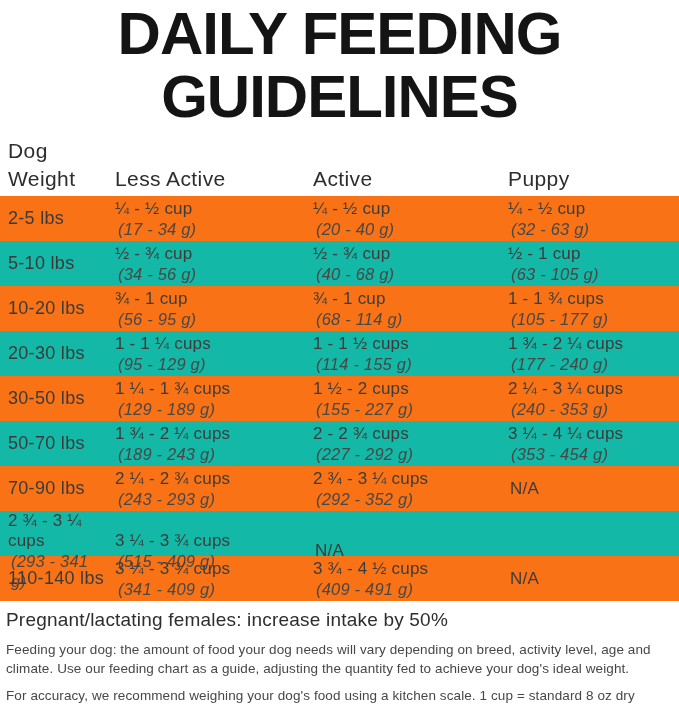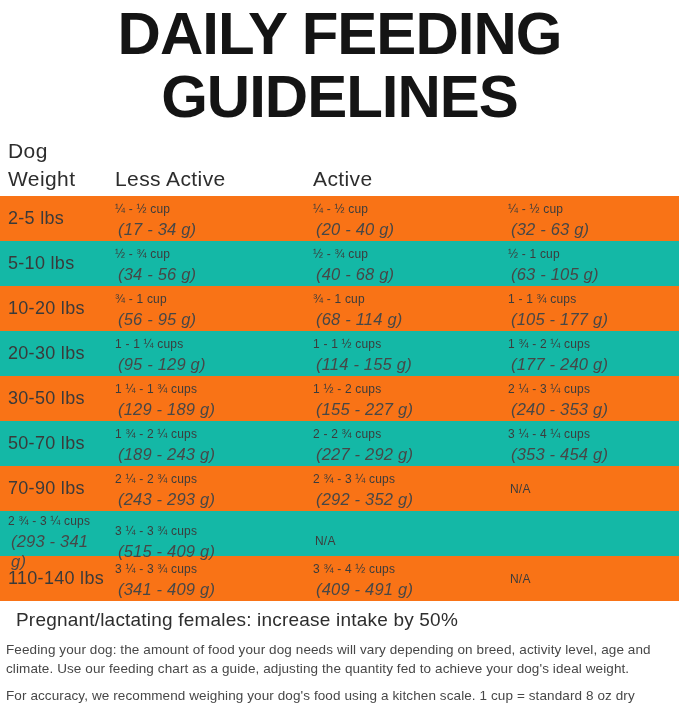--- a/index.html
+++ b/index.html
@@ -24,26 +24,26 @@
     color:#2d2d2d;
   }
 
   .rows{margin-top:3px;}
   .row{height:45px;align-items:stretch;}
   .row.pink{background:#f97316;}
   .row.white{background:#14b8a6;}
 
   .cell{padding-left:8px;display:flex;flex-direction:column;justify-content:center;}
   .weight-cell{font-size:18px;color:#3a3a3a;letter-spacing:0.3px;}
-  .cups{font-size:12px;line-height:20px;color:#3c3c3c;letter-spacing:0.2px;}
+  .cups{font-size:17px;line-height:20px;color:#3c3c3c;letter-spacing:0.2px;}
   .grams{font-size:16.5px;line-height:20px;color:#474747;font-style:italic;padding-left:3px;letter-spacing:0.2px;}
   .na .cups{padding-left:2px;}
 
   .pregnant{
-    margin:7px 0 0 0;padding-left:16px;
+    margin:7px 0 0 0;padding-left:6px;
     font-size:19px;line-height:23px;color:#2e2e2e;letter-spacing:0.2px;
   }
   .fine{
     margin:10px 0 0 0;padding:0 10px 0 6px;
     font-size:13.5px;line-height:18.5px;color:#474747;letter-spacing:0.1px;
     max-width:668px;
   }
   .fine.second{margin-top:9px;}
 </style>
 </head>
@@ -53,20 +53,21 @@
 
   <h1 class="title"><span>DAILY FEEDING</span><br><span>GUIDELINES</span></h1>
 
   <div class="grid thead">
     <div class="th">
       <div>Dog</div>
       <div>Weight</div>
     </div>
     <div class="th">Less Active</div>
     <div class="th">Active</div>
+    <div class="th">Puppy</div>
   </div>
 
   <div class="rows" id="rows">
       <div class="grid row pink">
         <div class="cell weight-cell">2-5 lbs</div>
         <div class="cell">
           <div class="cups">¼ - ½ cup</div>
           <div class="grams">(17 - 34 g)</div>
         </div>
         <div class="cell">

